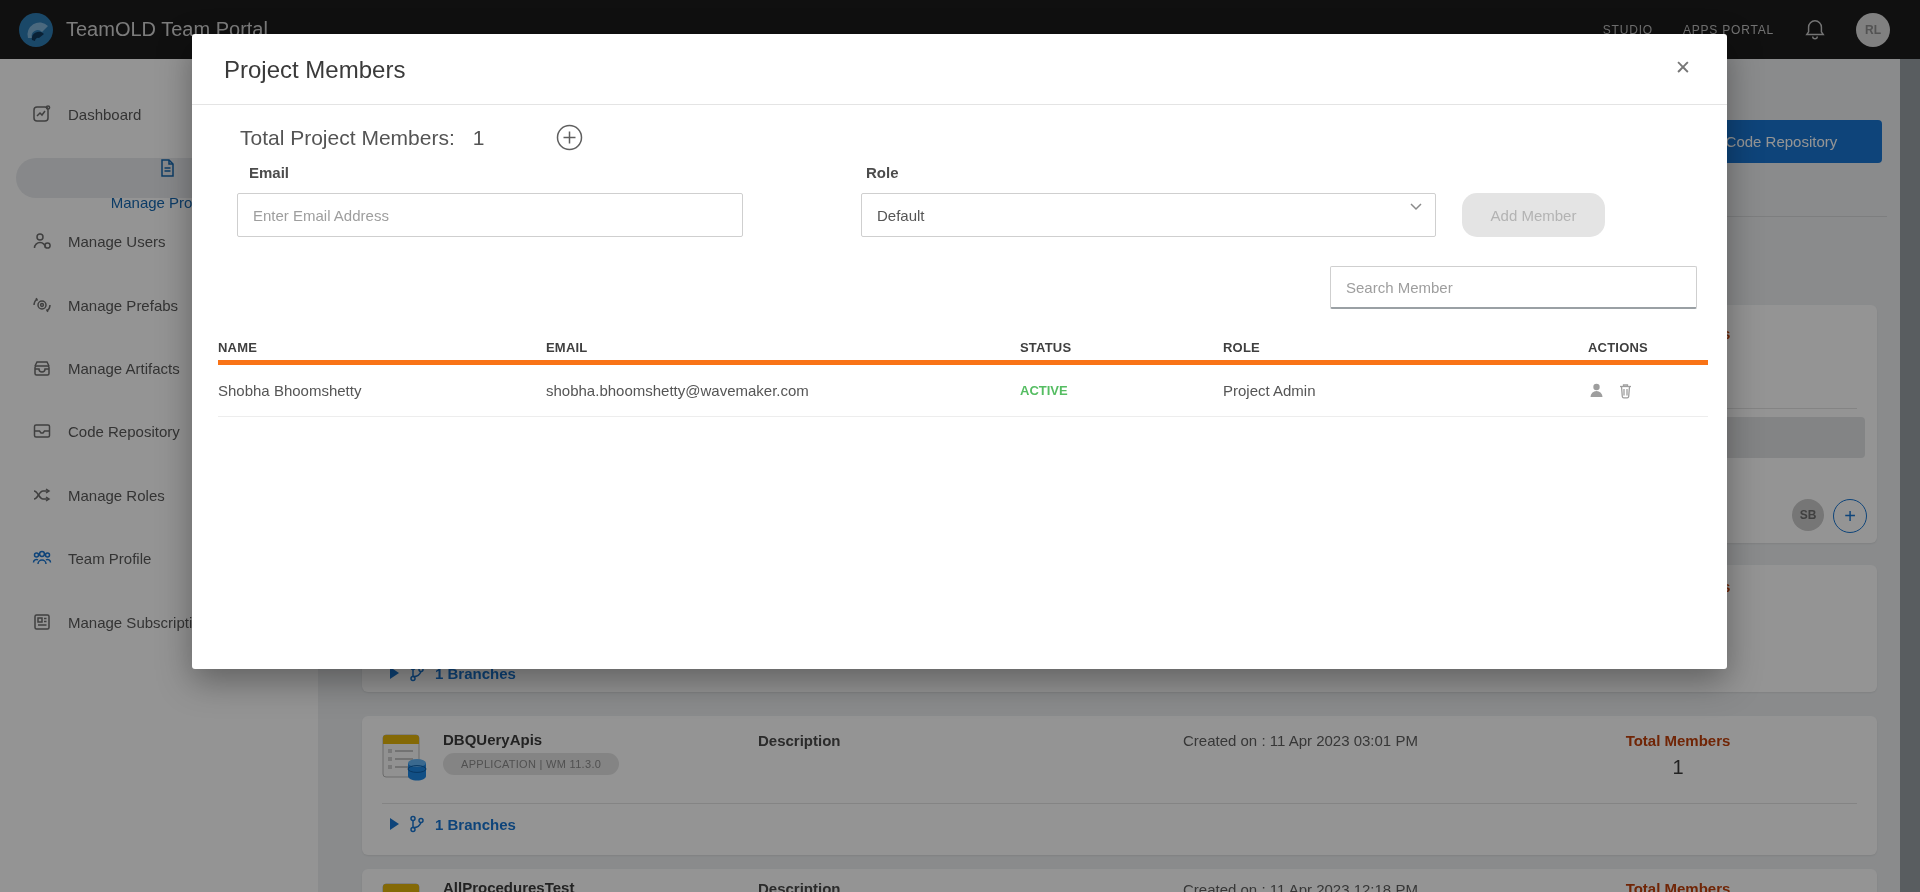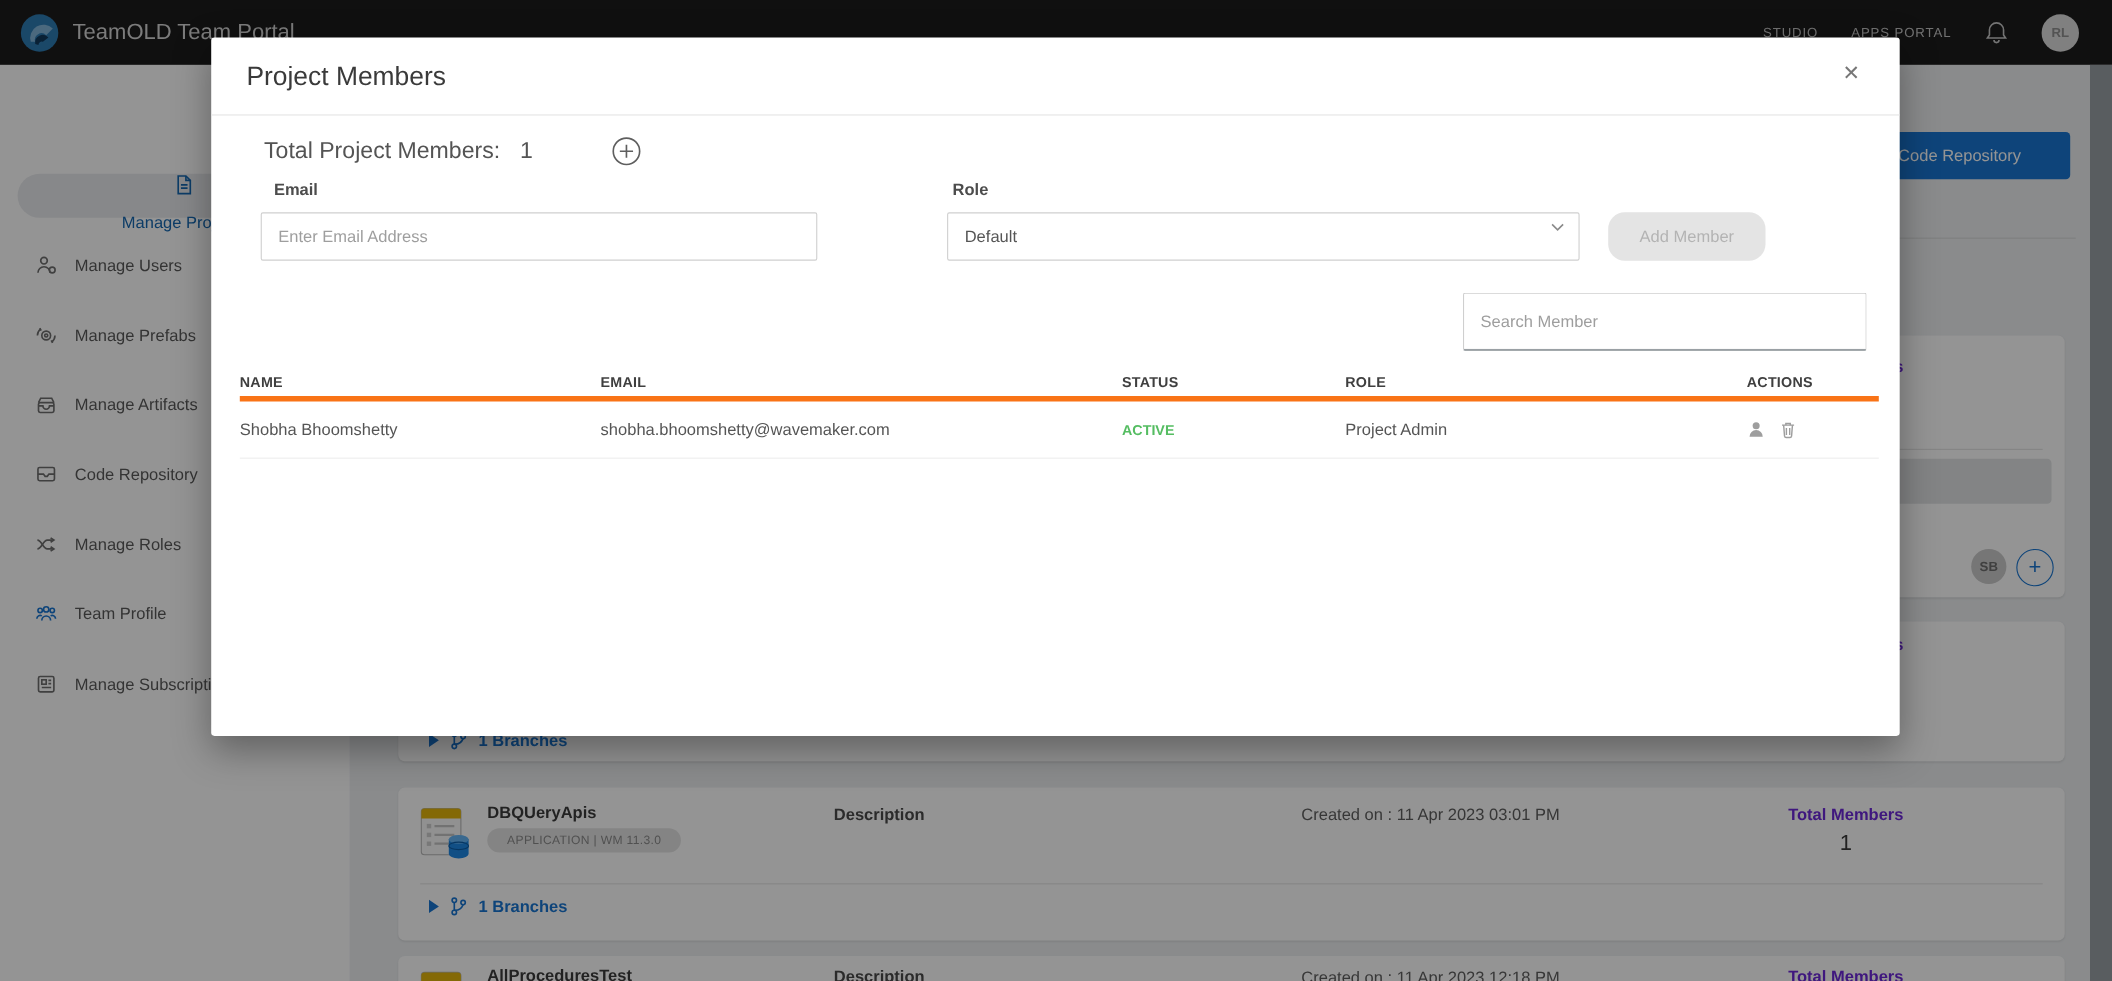--- a/index.html
+++ b/index.html
@@ -28,21 +28,21 @@
   .scroll-strip { position:absolute; left:1900px; top:59px; width:20px; height:833px; background:#9aa0a5; z-index:1; }
   .btn-blue { position:absolute; left:1640px; top:120px; width:242px; height:43px; background:#1976d2; color:#fff; font-size:15px; border:none; border-radius:4px; display:flex; align-items:center; justify-content:center; cursor:pointer; z-index:1; }
   .page-divider { position:absolute; left:362px; top:216px; width:1525px; height:1px; background:#d7d9db; z-index:1; }
 
   .card { position:absolute; left:362px; width:1515px; background:#ffffff; border-radius:6px; box-shadow:0 1px 2px rgba(0,0,0,.08); z-index:1; }
   .card-a { top:305px; height:238px; }
   .card-b { top:565px; height:127px; }
   .card-c { top:716px; height:139px; }
   .card-d { top:869px; height:130px; }
 
-  .tm-label { position:absolute; left:1216px; width:200px; text-align:center; font-size:15px; font-weight:700; color:#6d28d9; }
+  .tm-label { position:absolute; left:1216px; width:200px; text-align:center; font-size:15px; font-weight:700; color:#c2410c; }
   .tm-value { position:absolute; left:1266px; width:100px; text-align:center; font-size:20px; color:#3c3c3c; }
   .card-inner-divider { position:absolute; left:20px; width:1475px; height:1px; background:#e4e4e4; }
   .gray-bar { position:absolute; left:1080px; top:112px; width:423px; height:41px; background:#e2e4e6; border-radius:4px; }
   .member-avatar { position:absolute; left:1430px; top:194px; width:32px; height:32px; border-radius:50%; background:#cbcbcb; color:#6e6e6e; font-size:12px; font-weight:700; display:flex; align-items:center; justify-content:center; }
   .add-circle { position:absolute; left:1471px; top:194px; width:34px; height:34px; border-radius:50%; background:#fff; border:1.5px solid #1976d2; color:#1976d2; font-size:20px; font-weight:400; display:flex; align-items:center; justify-content:center; cursor:pointer; }
 
   .branches-row { position:absolute; left:28px; display:flex; align-items:center; gap:10px; color:#1976d2; font-size:15px; font-weight:700; cursor:pointer; }
   .tri { width:0; height:0; border-left:9px solid #1976d2; border-top:6px solid transparent; border-bottom:6px solid transparent; }
   .branch-ic { width:16px; height:18px; }
 
@@ -64,21 +64,21 @@
   .plus-circle { position:absolute; left:364px; top:90px; width:27px; height:27px; cursor:pointer; }
 
   .fld-label { position:absolute; top:130px; font-size:15px; font-weight:700; color:#4c4c4c; }
   .lbl-email { left:57px; } .lbl-role { left:674px; }
   .inp { position:absolute; top:159px; height:44px; border:1px solid #cfcfcf; border-radius:2px; font-size:15px; color:#555; padding:0 15px; font-family:"Liberation Sans",sans-serif; background:#fff; }
   .inp::placeholder { color:#9e9e9e; }
   .inp-email { left:45px; width:506px; }
   .role-select { position:absolute; left:669px; top:159px; width:575px; height:44px; border:1px solid #cfcfcf; border-radius:2px; display:flex; align-items:center; padding:0 15px; font-size:15px; color:#555; cursor:pointer; background:#fff; }
   .role-chevron { position:absolute; right:10px; top:3px; width:18px; height:18px; color:#8a8a8a; }
   .btn-add { position:absolute; left:1270px; top:159px; width:143px; height:44px; background:#e4e4e4; color:#b3b3b3; border:none; border-radius:15px; font-size:15px; font-family:"Liberation Sans",sans-serif; }
-  .inp-search { left:1138px; top:232px; width:367px; height:53px; border-bottom:2px solid #9aa0a4; }
+  .inp-search { left:1138px; top:232px; width:367px; height:43px; border-bottom:2px solid #9aa0a4; }
 
   .mtable { position:absolute; left:26px; top:301px; width:1490px; }
   .trow { display:grid; grid-template-columns:328px 474px 203px 365px 120px; align-items:center; }
   .thead { height:30px; border-bottom:5px solid #f97316; font-size:13px; font-weight:700; color:#3f3f3f; letter-spacing:.2px; }
   .tbody-row { height:52px; border-bottom:1px solid #ededed; font-size:15px; color:#555; }
   .status-active { color:#55bd62; font-size:13px; font-weight:700; }
   .act-cell { display:flex; align-items:center; gap:12px; }
   .act-ic { width:17px; height:17px; color:#9e9e9e; cursor:pointer; }
 </style>
 </head>
@@ -96,20 +96,28 @@
     <div class="topnav">APPS PORTAL</div>
     <svg class="bell" viewBox="0 0 24 26" fill="none" stroke="#c8c8c8" stroke-width="1.6">
       <path d="M12 3 a7 7 0 0 1 7 7 v5 l2 3 H3 l2-3 v-5 a7 7 0 0 1 7-7 z"></path>
       <path d="M9.5 20 a2.5 2.5 0 0 0 5 0"></path>
     </svg>
     <div class="avatar">RL</div>
   </div>
 </div>
 
 <div class="sidebar">
+  <div class="side-item" style="top:35px">
+    <svg class="s-icon" viewBox="0 0 20 20" fill="none" stroke="currentColor" stroke-width="1.5">
+        <rect x="2" y="3" width="14" height="14" rx="3"></rect>
+        <polyline points="5,12 8,9 10,11 13,7"></polyline>
+        <circle cx="16" cy="3.5" r="1.6"></circle>
+      </svg>
+    <span>Dashboard</span>
+  </div>
   <div class="side-item active" style="top:99px">
     <svg class="s-icon" viewBox="0 0 20 20" fill="none" stroke="currentColor" stroke-width="1.5">
         <path d="M5 2 h7 l4 4 v12 h-11 z"></path>
         <path d="M12 2 v4 h4"></path>
         <line x1="7.5" y1="10" x2="13.5" y2="10"></line>
         <line x1="7.5" y1="13" x2="13.5" y2="13"></line>
       </svg>
     <span>Manage Projects</span>
   </div>
   <div class="side-item" style="top:162px">

